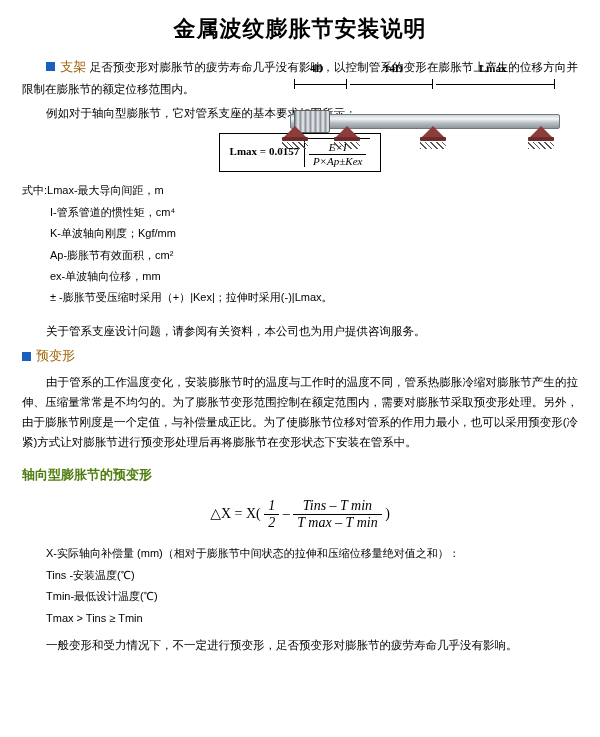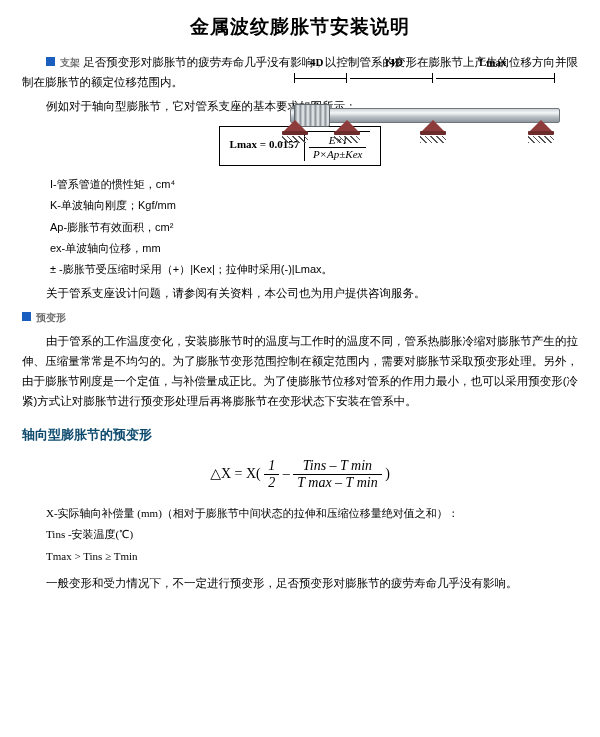--- a/index.html
+++ b/index.html
@@ -4,37 +4,37 @@
 <style>
   html,body{margin:0;padding:0;}
   body{
     width:600px;height:737px;background:#ffffff;
     font-family:"Liberation Sans", sans-serif;
     color:#000;overflow:hidden;
   }
   .page{position:relative;width:600px;height:737px;padding:0;box-sizing:border-box;}
 
   .title{
-    text-align:center;font-size:19px;font-weight:bold;letter-spacing:1px;
+    text-align:center;font-size:22px;font-weight:bold;letter-spacing:1px;
     margin:14px 0 12px 0;font-family:"Liberation Serif", serif;
   }
 
   .body{padding:0 22px;box-sizing:border-box;}
 
   p.para{
     font-size:11.5px;line-height:1.75;margin:0 0 4px 0;text-align:justify;
   }
   .indent{text-indent:24px;}
 
   .sq{display:inline-block;width:9px;height:9px;background:#1a5fbf;margin-right:5px;vertical-align:middle;position:relative;top:-1px;}
-  .blue-head{color:#737373;font-weight:bold;font-size:10px;}
+  .blue-head{color:#a16207;font-weight:normal;font-size:13px;}
   .sec-head{margin:10px 0 2px 0;}
 
   .sub-head{
-    color:#0c4a6e;font-weight:bold;font-size:13px;margin:14px 0 6px 0;
+    color:#4d7c0f;font-weight:bold;font-size:13px;margin:14px 0 6px 0;
   }
 
   .formula-box{
     border:1px solid #000;display:inline-block;padding:4px 10px;font-size:11px;
     font-family:"Liberation Serif", serif;background:#fff;
   }
   .fml-wrap{text-align:center;margin:10px 0 8px 0;}
 
   .frac{display:inline-block;vertical-align:middle;text-align:center;line-height:1.15;font-style:italic;}
   .frac .num{border-bottom:1px solid #000;padding:0 4px;display:block;}
@@ -101,20 +101,21 @@
           <span class="frac">
             <span class="num">E×I</span>
             <span class="den">P×Ap±Kex</span>
           </span>
         </span>
       </span>
     </div>
 
     <div class="diagram-row">
       <div class="defs">
+        <div>式中:Lmax-最大导向间距，m</div>
         <div class="d-indent">I-管系管道的惯性矩，cm⁴</div>
         <div class="d-indent">K-单波轴向刚度；Kgf/mm</div>
         <div class="d-indent">Ap-膨胀节有效面积，cm²</div>
         <div class="d-indent">ex-单波轴向位移，mm</div>
         <div class="d-indent">± -膨胀节受压缩时采用（+）|Kex|；拉伸时采用(-)|Lmax。</div>
       </div>
 
       <div class="diagram">
         <div class="dlabels">
           <span style="left:36px;">4D</span>
@@ -154,21 +155,21 @@
         <div class="hatch" style="left:146px;"></div>
 
         <div class="support" style="left:254px;">
             <div class="tri"></div>
             <div class="base"></div>
           </div>
         <div class="hatch" style="left:254px;"></div>
       </div>
     </div>
 
-    <p class="para indent" style="margin-top:2px;">关于管系支座设计问题，请参阅有关资料，本公司也为用户提供咨询服务。</p>
+    <p class="para indent" style="margin-top:12px;">关于管系支座设计问题，请参阅有关资料，本公司也为用户提供咨询服务。</p>
 
     <p class="para sec-head">
       <span class="sq"></span><span class="blue-head">预变形</span>
     </p>
     <p class="para indent">由于管系的工作温度变化，安装膨胀节时的温度与工作时的温度不同，管系热膨胀冷缩对膨胀节产生的拉伸、压缩量常常是不均匀的。为了膨胀节变形范围控制在额定范围内，需要对膨胀节采取预变形处理。另外，由于膨胀节刚度是一个定值，与补偿量成正比。为了使膨胀节位移对管系的作用力最小，也可以采用预变形(冷紧)方式让对膨胀节进行预变形处理后再将膨胀节在变形状态下安装在管系中。</p>
 
     <div class="sub-head">轴向型膨胀节的预变形</div>
 
     <div class="fml-wrap">
       <span class="formula-box" style="border:none;font-size:14px;">
@@ -180,22 +181,23 @@
         <span>–</span>
         <span class="frac">
           <span class="num">Tins – T min</span>
           <span class="den">T max – T min</span>
         </span>
         <span>)</span>
       </span>
     </div>
 
 
-    <div class="defs" style="padding-left:24px;font-family:Liberation Serif, serif;">
+    <div class="defs" style="padding-left:24px;">
       <div>X-实际轴向补偿量 (mm)（相对于膨胀节中间状态的拉伸和压缩位移量绝对值之和）：</div>
       <div>Tins -安装温度(℃)</div>
+      <div>Tmin-最低设计温度(℃)</div>
       <div>Tmax &gt; Tins ≥ Tmin</div>
     </div>
 
     <p class="para indent" style="margin-top:6px;">一般变形和受力情况下，不一定进行预变形，足否预变形对膨胀节的疲劳寿命几乎没有影响。</p>
 
   </div>
 </div>
 
 </body></html>

